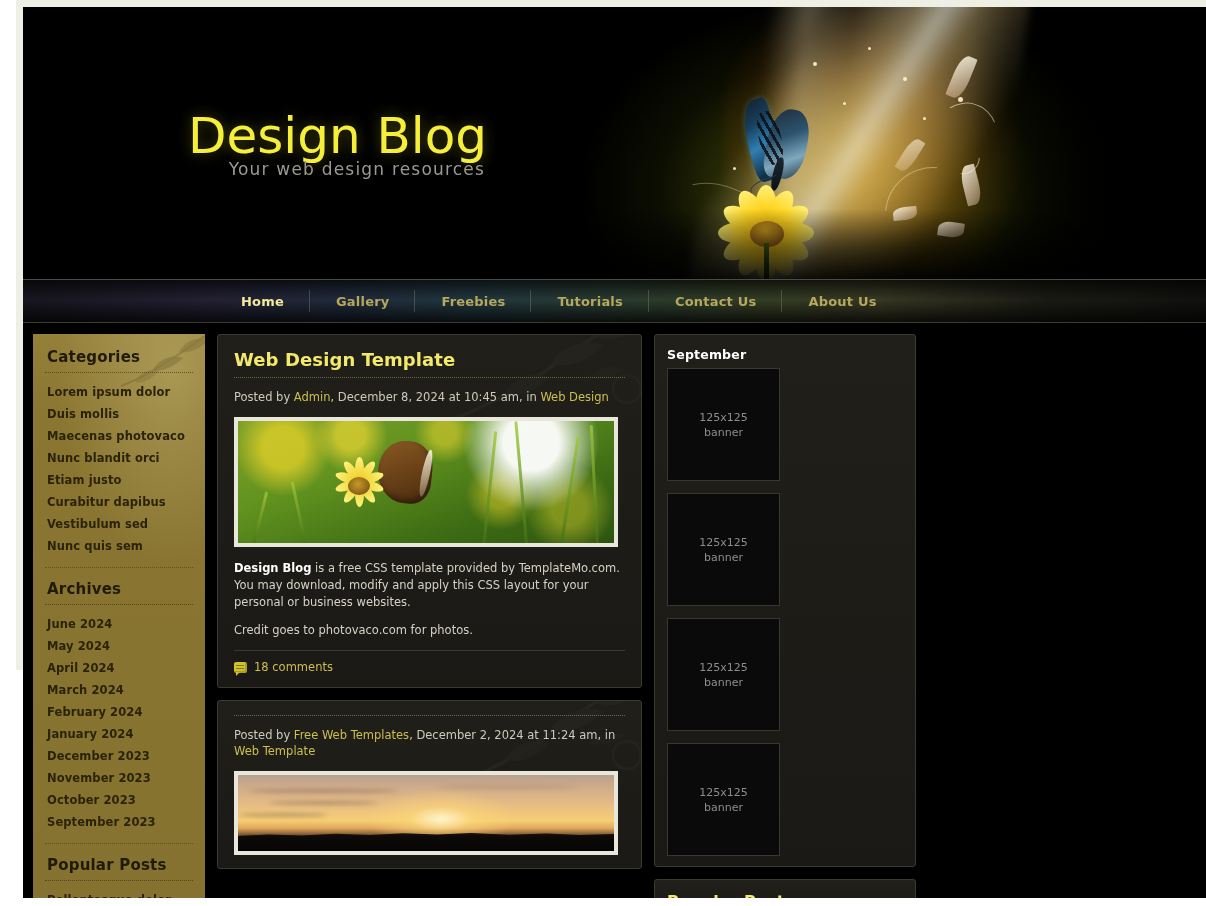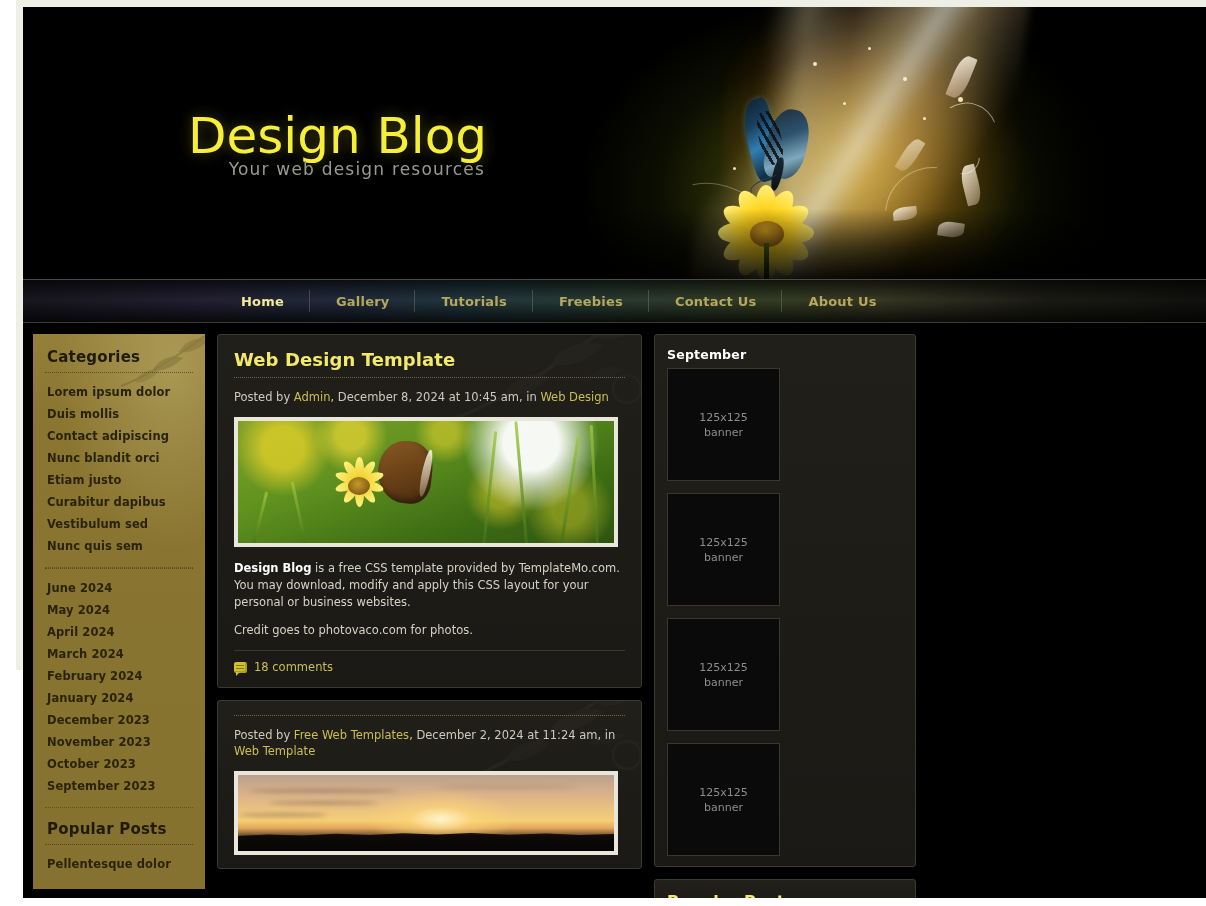--- a/index.html
+++ b/index.html
@@ -435,24 +435,24 @@
     <div class="nav-sheen"></div>
     <div class="nav-dark"></div>
     <ul>
       <li>
             <a class="active" href="#">Home</a>
           </li>
       <li>
             <a href="#">Gallery</a>
           </li>
       <li>
-            <a href="#">Tutorials</a>
+            <a href="#">Freebies</a>
           </li>
       <li>
-            <a href="#">Freebies</a>
+            <a href="#">Tutorials</a>
           </li>
       <li>
             <a href="#">Contact Us</a>
           </li>
       <li>
             <a href="#">About Us</a>
           </li>
     </ul>
   </div>
 
@@ -470,40 +470,41 @@
         <div class="side-h">Categories</div>
         <div class="dotline"></div>
         <ul class="side-list">
           <li>
                 <a href="#">Lorem ipsum dolor</a>
               </li>
           <li>
                 <a href="#">Duis mollis</a>
               </li>
           <li>
-                <a href="#">Contact adipiscing</a>
+                <a href="#">Maecenas photovaco</a>
               </li>
           <li>
                 <a href="#">Nunc blandit orci</a>
               </li>
           <li>
                 <a href="#">Etiam justo</a>
               </li>
           <li>
                 <a href="#">Curabitur dapibus</a>
               </li>
           <li>
                 <a href="#">Vestibulum sed</a>
               </li>
           <li>
                 <a href="#">Nunc quis sem</a>
               </li>
         </ul>
         <div class="dotline sep"></div>
 
+        <div class="side-h second">Archives</div>
         <div class="dotline"></div>
         <ul class="side-list">
           <li>
                 <a href="#">June 2024</a>
               </li>
           <li>
                 <a href="#">May 2024</a>
               </li>
           <li>
                 <a href="#">April 2024</a>

